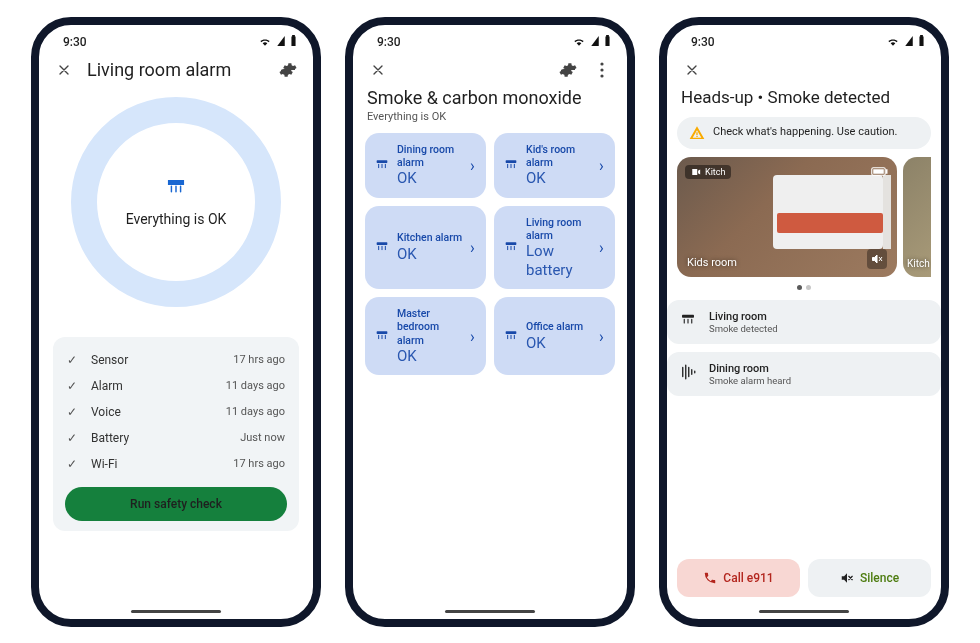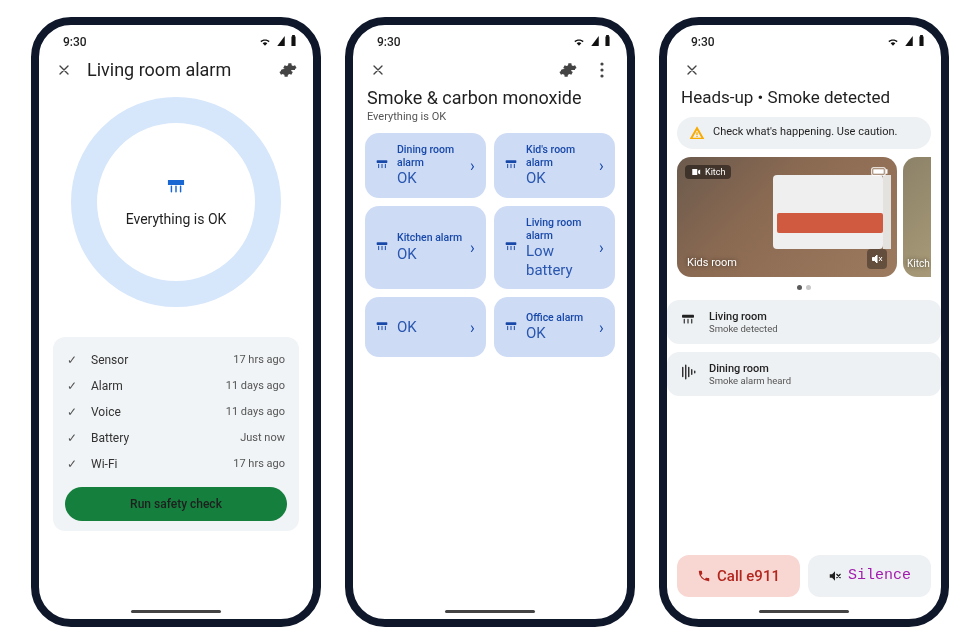--- a/index.html
+++ b/index.html
@@ -237,26 +237,26 @@
   .alert-item .a-text .a-room { font-weight:500; }
   .alert-item .a-text .a-sub { font-size:9.5px; color:#555; }
   .action-row {
     position:absolute; bottom:22px; left:10px; right:10px;
     display:flex; gap:8px;
   }
   .action-btn {
     flex:1;
     border-radius:12px;
     padding:12px 0;
-    font-size:15px;
+    font-size:12px;
     display:flex; align-items:center; justify-content:center; gap:6px;
     font-weight:500;
   }
   .action-call { background:#f8d7d3; color:#b3261e; }
-  .action-silence { background:#eef1f3; color:#a21caf;font-family:Liberation Mono, monospace; }
+  .action-silence { background:#eef1f3; color:#4d7c0f; }
 </style>
 </head>
 <body>
 
 <div class="stage">
 
   <div class="phone">
     <div class="statusbar">
       <span>9:30</span>
       <span class="status-icons">
@@ -422,20 +422,21 @@
         <span class="d-arrow">›</span>
       </div>
       <div class="device-card">
         <span class="d-icon">
             <svg width="16" height="16" viewBox="0 0 24 24">
               <rect x="4" y="5" width="16" height="4" rx="1" fill="#1849a9"></rect>
               <path d="M7 11v5m5-5v5m5-5v5" stroke="#1849a9" stroke-width="1.5" stroke-linecap="round"></path>
             </svg>
           </span>
         <div class="d-text">
+            <div class="d-name">Master bedroom alarm</div>
             <div class="d-status">OK</div>
           </div>
         <span class="d-arrow">›</span>
       </div>
       <div class="device-card">
         <span class="d-icon">
             <svg width="16" height="16" viewBox="0 0 24 24">
               <rect x="4" y="5" width="16" height="4" rx="1" fill="#1849a9"></rect>
               <path d="M7 11v5m5-5v5m5-5v5" stroke="#1849a9" stroke-width="1.5" stroke-linecap="round"></path>
             </svg>

